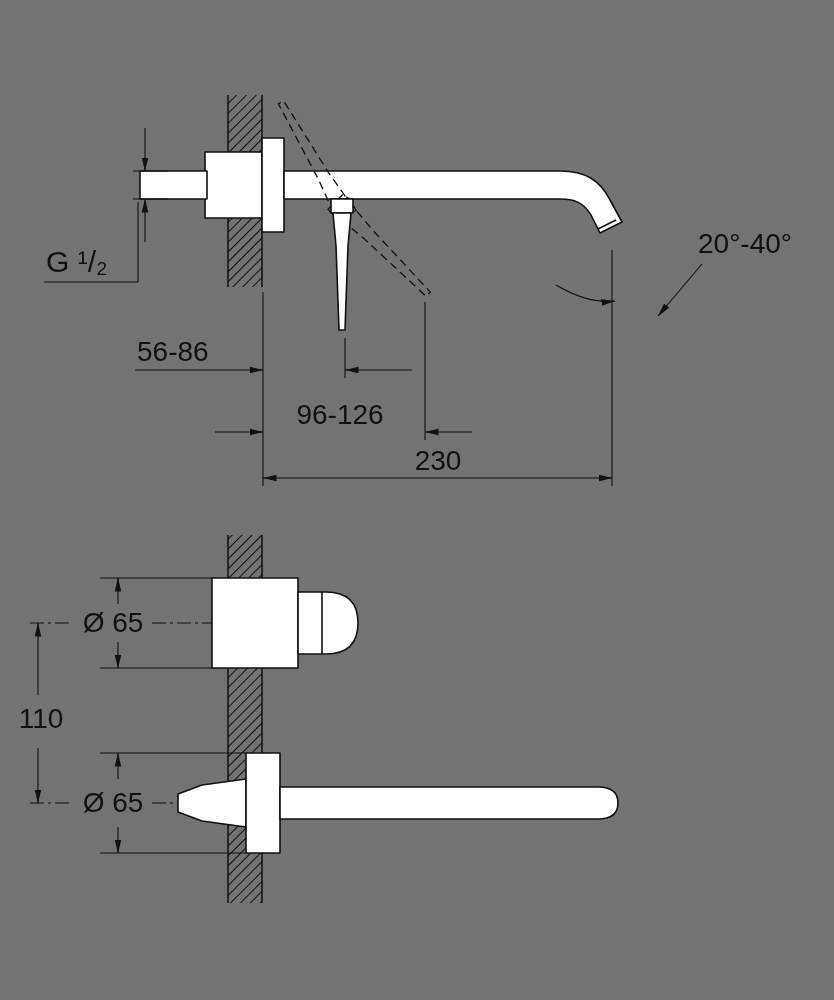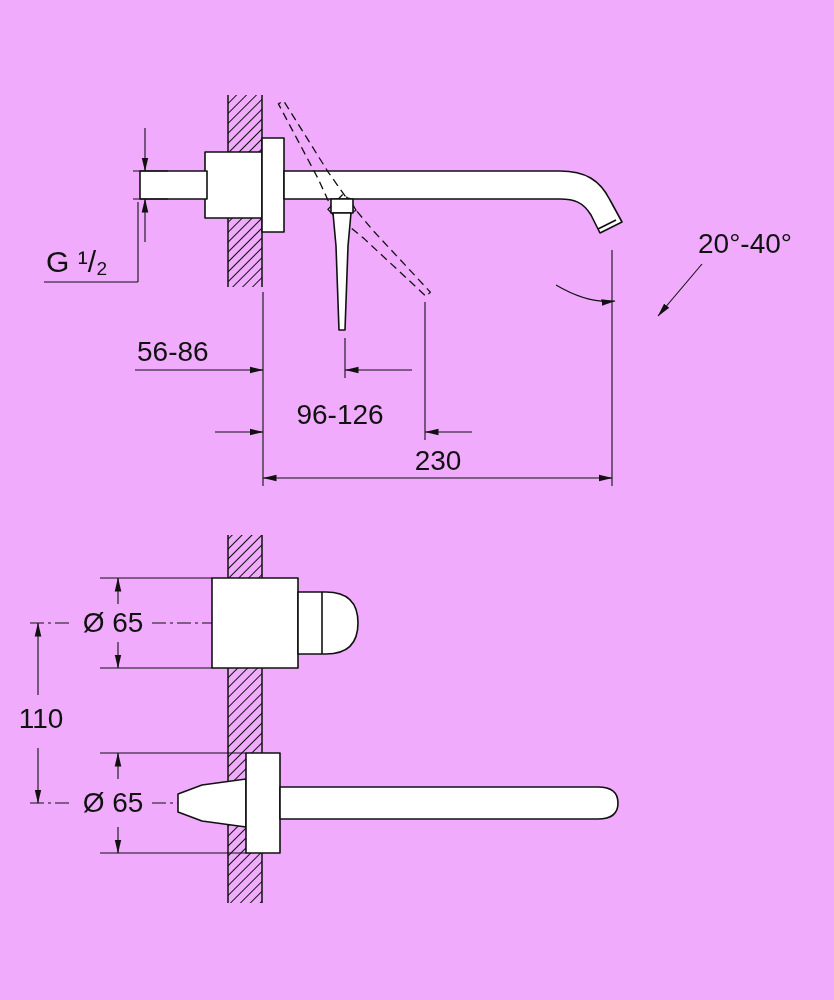--- a/index.html
+++ b/index.html
@@ -1,16 +1,16 @@
 <!DOCTYPE html>
 <html><head>
 <meta charset="utf-8">
 <style>
   html,body { margin:0; padding:0; background:#fff; }
-  .stage { position:relative; width:834px; height:1000px; background:#f0abfc; overflow:hidden; }
+  .stage { position:relative; width:834px; height:1000px; background:#737373; overflow:hidden; }
   svg { display:block; }
   .obj   { fill:#fff; stroke:#111; stroke-width:1.6; stroke-linejoin:round; }
   .objnf { fill:none; stroke:#111; stroke-width:1.6; stroke-linejoin:round; }
   .dash  { fill:none; stroke:#111; stroke-width:1.3; stroke-dasharray:8 5; stroke-linejoin:round; }
   .dim   { fill:none; stroke:#111; stroke-width:1.1; }
   .edge  { fill:none; stroke:#111; stroke-width:1.5; }
   .cl    { fill:none; stroke:#111; stroke-width:1; stroke-dasharray:14 4 3 4; }
   text { font-family:"Liberation Sans","DejaVu Sans",sans-serif; font-size:28px; fill:#111; }
   .t-lg { font-size:30px; }
 </style>

